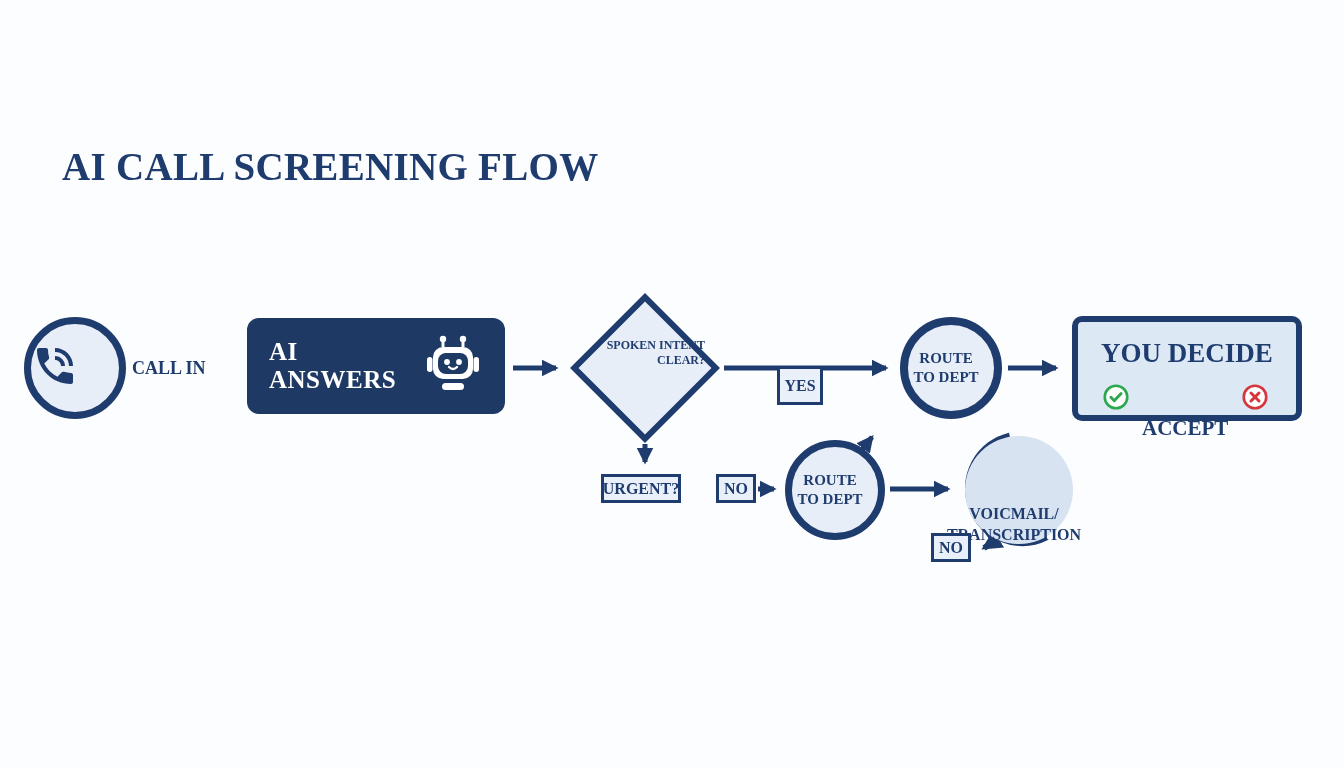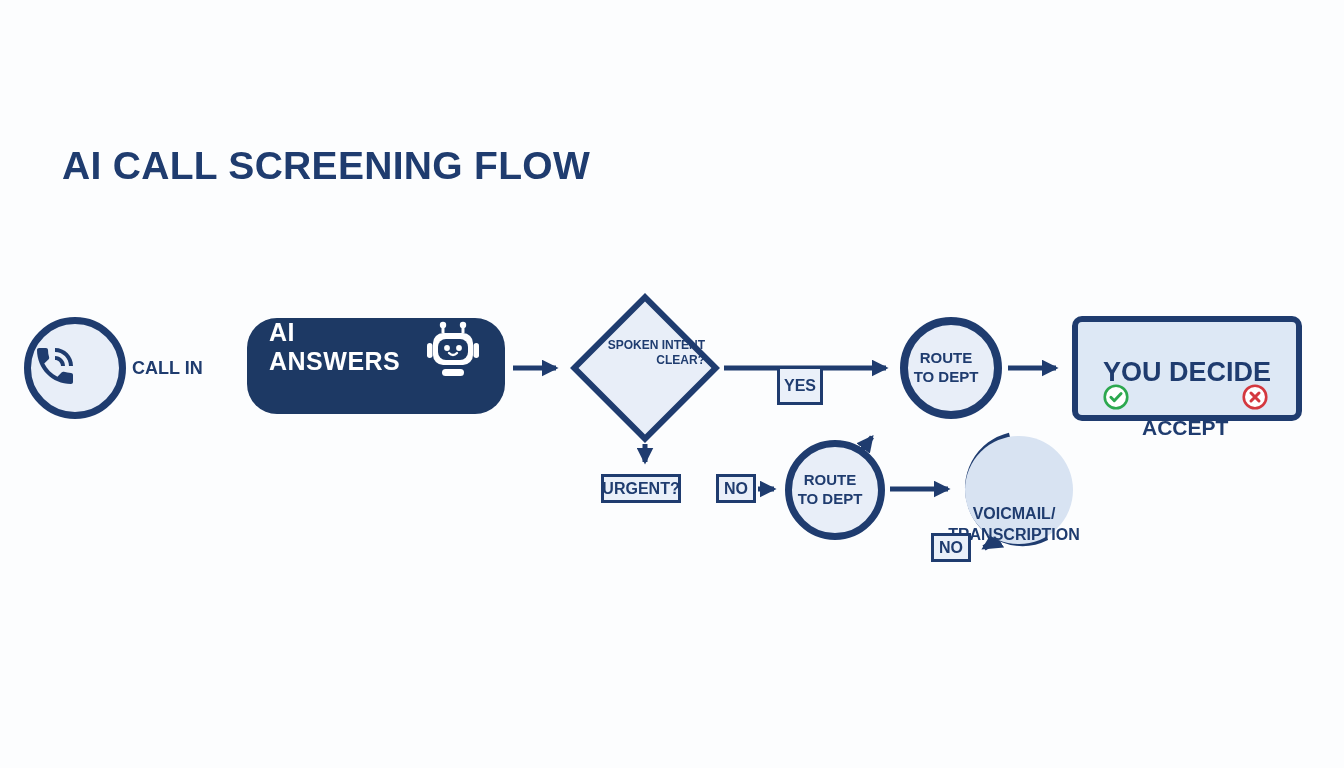--- a/index.html
+++ b/index.html
@@ -2,43 +2,43 @@
 <html style="--navy: #1f3c6f; --box-navy: #1d3964; --node-fill: #e8eef8; --panel-fill: #dde8f5; --voicemail-fill: #d8e3f2; --label-fill: #eaf0f9; --accept-green: #2ca84f; --reject-red: #d4383f; --background: #fcfdfe; --white: #ffffff;"><head>
 <meta charset="utf-8">
 <style>
   :root{
     --navy:#1f3c6f; --box-navy:#1d3964; --node-fill:#e8eef8; --panel-fill:#dde8f5;
     --voicemail-fill:#d8e3f2; --label-fill:#eaf0f9; --accept-green:#2ca84f;
     --reject-red:#d4383f; --background:#fcfdfe; --white:#ffffff;
   }
   *{box-sizing:border-box;margin:0;padding:0;}
   body{font-family:"Liberation Sans","DejaVu Sans",sans-serif;background:#fff;}
-  .canvas{position:relative;width:1344px;height:768px;background:var(--background);overflow:hidden;}
+  .canvas{position:relative;width:1344px;height:768px;background:var(--background);overflow:hidden;font-family:Liberation Serif, serif;}
 
   .title{position:absolute;left:62px;top:144px;font-size:39px;font-weight:800;
          color:var(--navy);letter-spacing:.3px;white-space:nowrap;}
 
   .edges{position:absolute;inset:0;width:1344px;height:768px;z-index:1;pointer-events:none;}
   .edge{stroke:var(--navy);stroke-width:5;fill:none;}
   .edge.thick{stroke-width:9;}
   .edge.spur{stroke-width:6;}
   .arrowhead-fill{fill:var(--navy);}
 
   .node{position:absolute;z-index:2;}
   .circle-node{border-radius:50%;background:var(--node-fill);display:flex;
                align-items:center;justify-content:flex-start;}
   .circle-node .circle-text{width:76px;text-align:center;font-size:15px;font-weight:800;
                color:var(--navy);line-height:1.25;}
 
   .phone-node{left:24px;top:317px;width:102px;height:102px;border:7px solid var(--navy);}
   .call-in-label{position:absolute;left:132px;top:358px;font-size:18px;font-weight:800;
                  color:var(--navy);z-index:2;}
 
-  .ai-box{left:247px;top:318px;width:258px;height:96px;border-radius:30px;
-          background:var(--box-navy);display:flex;align-items:flex-start;justify-content:space-between;
+  .ai-box{left:247px;top:318px;width:258px;height:96px;border-radius:12px;
+          background:var(--box-navy);display:flex;align-items:center;justify-content:space-between;
           padding:0 20px 0 22px;}
   .ai-box .ai-label{color:var(--white);font-size:25px;font-weight:800;letter-spacing:.5px;}
 
   .diamond{left:592px;top:315px;width:106px;height:106px;border:6px solid var(--navy);
            background:var(--node-fill);transform:rotate(45deg);}
   .diamond-text{position:absolute;left:585px;top:338px;width:120px;z-index:3;
                 text-align:right;font-size:12px;font-weight:800;color:var(--navy);line-height:1.25;}
 
   .label-box{position:absolute;z-index:4;background:var(--label-fill);border:3px solid var(--navy);
              display:flex;align-items:center;justify-content:center;font-size:16px;font-weight:800;
@@ -51,21 +51,21 @@
   .route-circle-1{left:900px;top:317px;width:102px;height:102px;border:8px solid var(--navy);}
   .route-circle-2{left:785px;top:440px;width:100px;height:100px;border:7px solid var(--navy);}
 
   .voicemail-circle{left:965px;top:436px;width:108px;height:108px;border-radius:50%;
                     background:var(--voicemail-fill);}
   .voicemail-text{position:absolute;left:929px;top:469px;width:170px;z-index:3;text-align:center;
                   font-size:16px;font-weight:800;color:var(--navy);line-height:1.3;margin-top:35px;}
 
   .decide-box{left:1072px;top:316px;width:230px;height:105px;border:6px solid var(--navy);
               border-radius:10px;background:var(--panel-fill);}
-  .decide-title{padding-top:35px;text-align:center;font-size:27px;font-weight:800;color:var(--navy);}
+  .decide-title{padding-top:16px;text-align:center;font-size:27px;font-weight:800;color:var(--navy);}
   .decide-row{position:absolute;left:0;right:0;top:62px;height:26px;}
   .decide-icon{position:absolute;width:26px;height:26px;}
   .accept-icon{left:25px;}
   .reject-icon{right:28px;}
   .accept-label{position:absolute;left:64px;top:4px;font-size:21px;font-weight:800;color:var(--navy);margin-top:28px;}
 </style>
 </head>
 <body>
 
 <div class="canvas">

